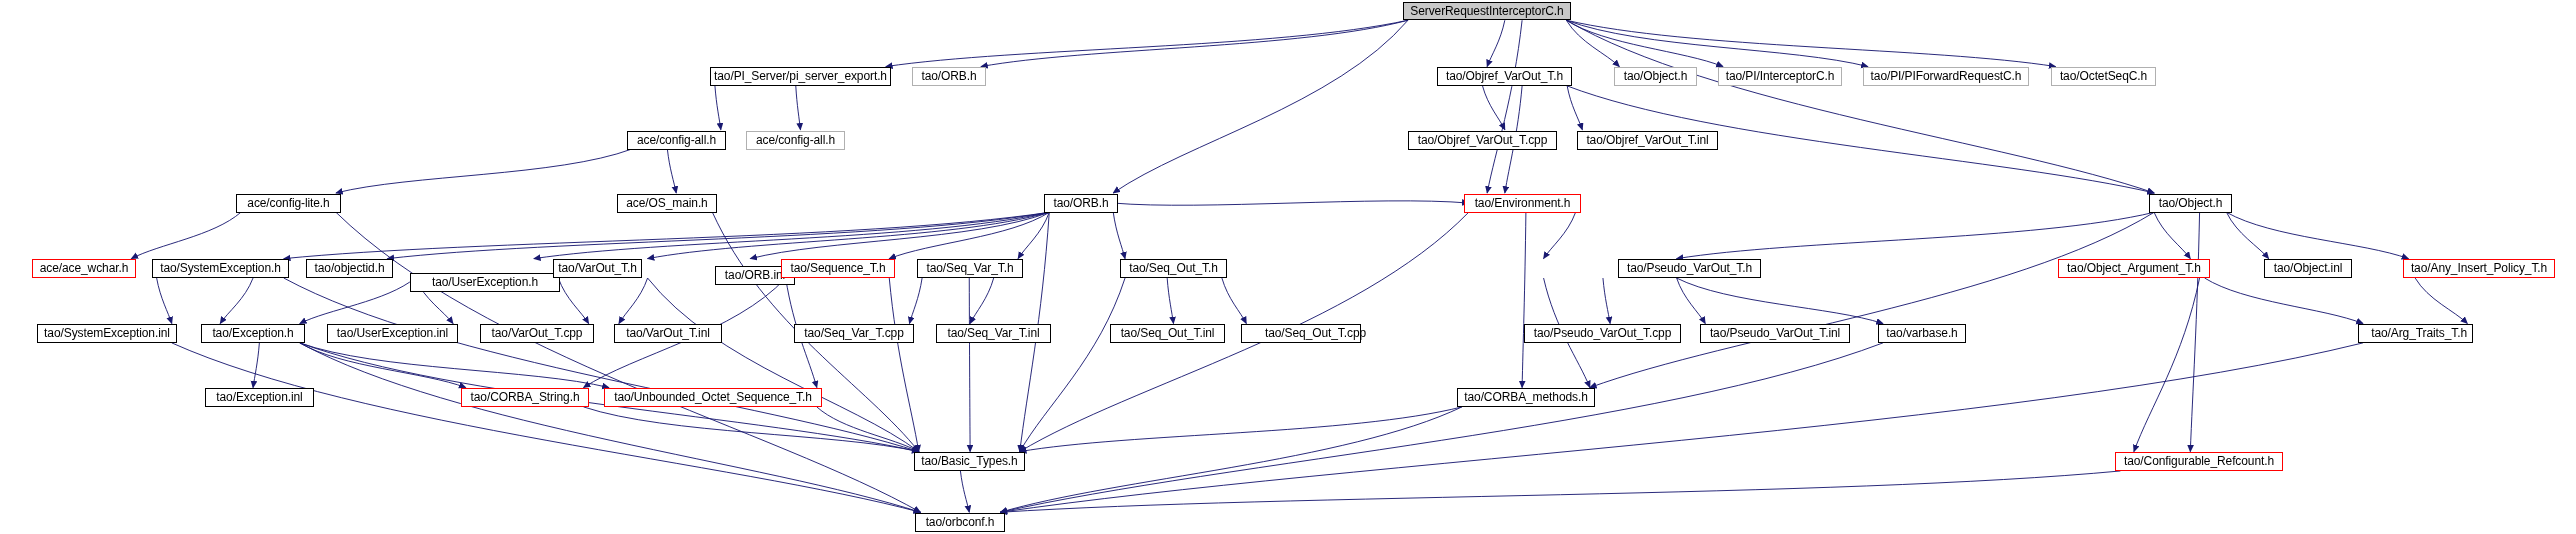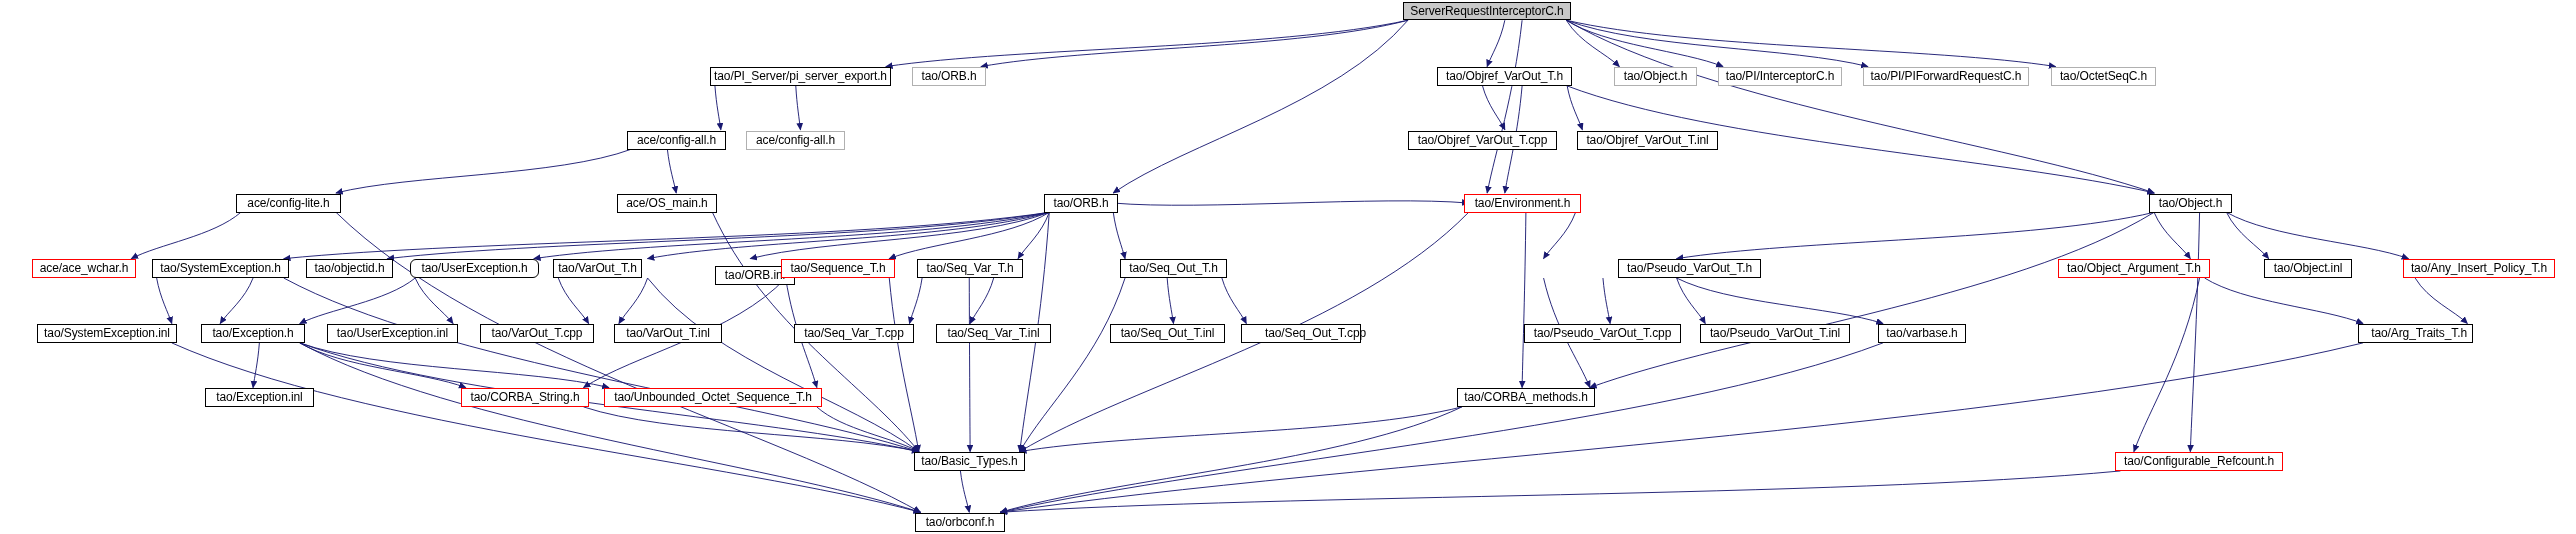--- a/index.html
+++ b/index.html
@@ -178,21 +178,21 @@
       </div>
       <div class="node red" style="left: 32px; top: 259px; width: 104px;">
         <span>ace/ace_wchar.h</span>
       </div>
       <div class="node " style="left: 152px; top: 259px; width: 137px;">
         <span>tao/SystemException.h</span>
       </div>
       <div class="node " style="left: 306px; top: 259px; width: 87px;">
         <span>tao/objectid.h</span>
       </div>
-      <div class="node " style="left: 410px; top: 259px; width: 129px; border-radius: 6px;">
+      <div class="node " style="left: 410px; top: 273px; width: 150px;">
         <span>tao/UserException.h</span>
       </div>
       <div class="node " style="left: 553px; top: 259px; width: 89px;">
         <span>tao/VarOut_T.h</span>
       </div>
       <div class="node " style="left: 675px; top: 266px; width: 80px; margin-left: 40px;">
         <span>tao/ORB.inl</span>
       </div>
       <div class="node red" style="left: 781px; top: 259px; width: 114px;">
         <span>tao/Sequence_T.h</span>

